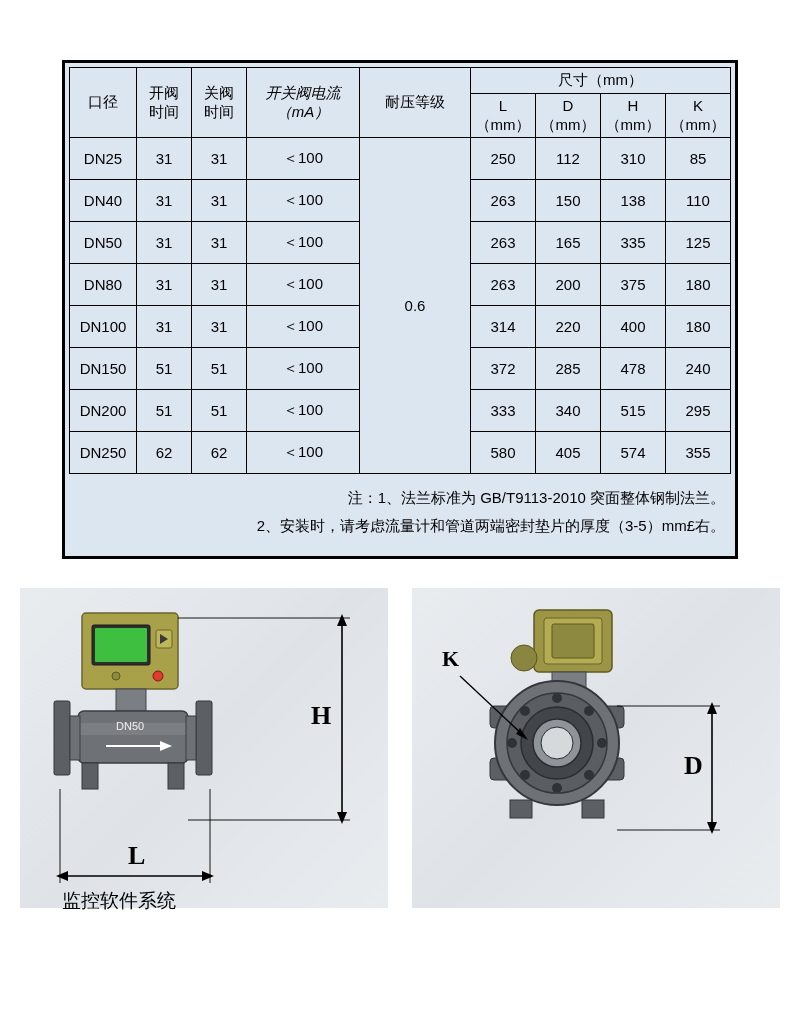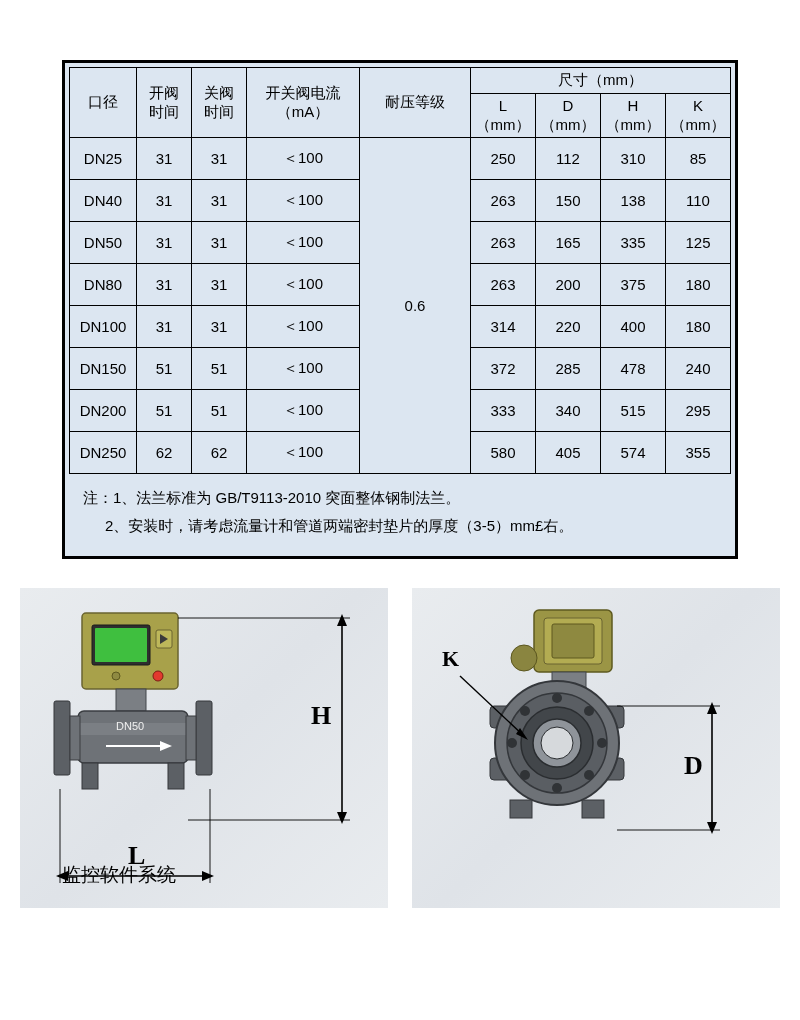--- a/index.html
+++ b/index.html
@@ -46,33 +46,33 @@
     line-height: 1.25;
   }
   table.spec td {
     height: 41px;
     padding: 0;
   }
   .hdr-main { font-size: 16px; }
   .hdr-sub  { font-size: 15px; }
   .col-dn  { width: 62px; }
   .col-t   { width: 50px; }
-  .col-cur { width: 108px; }
+  .col-cur { width: 108px; font-style: italic; }
   .col-pr  { width: 106px; }
   .col-dim { width: 72px; }
   .cell-dn { font-size: 15px; }
   .press-cell { font-size: 17px; }
 
   .notes {
     padding: 10px 6px 12px 14px;
     font-size: 15px;
     color: #000;
     line-height: 1.85;
   }
-  .notes div { white-space: nowrap; }
+  .notes div { white-space: nowrap; text-align: right; }
   .note2 { padding-left: 22px; }
 
   
   .figures {
     position: absolute;
     left: 20px;
     top: 588px;
     width: 760px;
     height: 320px;
   }
@@ -81,21 +81,21 @@
     top: 0;
     height: 320px;
     background: linear-gradient(135deg, #e9ecef 0%, #dfe3e8 50%, #e9ecef 100%);
   }
   .fig-left  { left: 0;    width: 368px; }
   .fig-right { left: 392px; width: 368px; }
 
   .caption {
     position: absolute;
     left: 62px;
-    top: 862px;
+    top: 888px;
     font-size: 19px;
     color: #000;
     font-family: "Liberation Sans", sans-serif;
   }
   .label-dim {
     position: absolute;
     font-size: 26px;
     font-weight: bold;
     color: #000;
     font-family: "Liberation Serif", serif;

